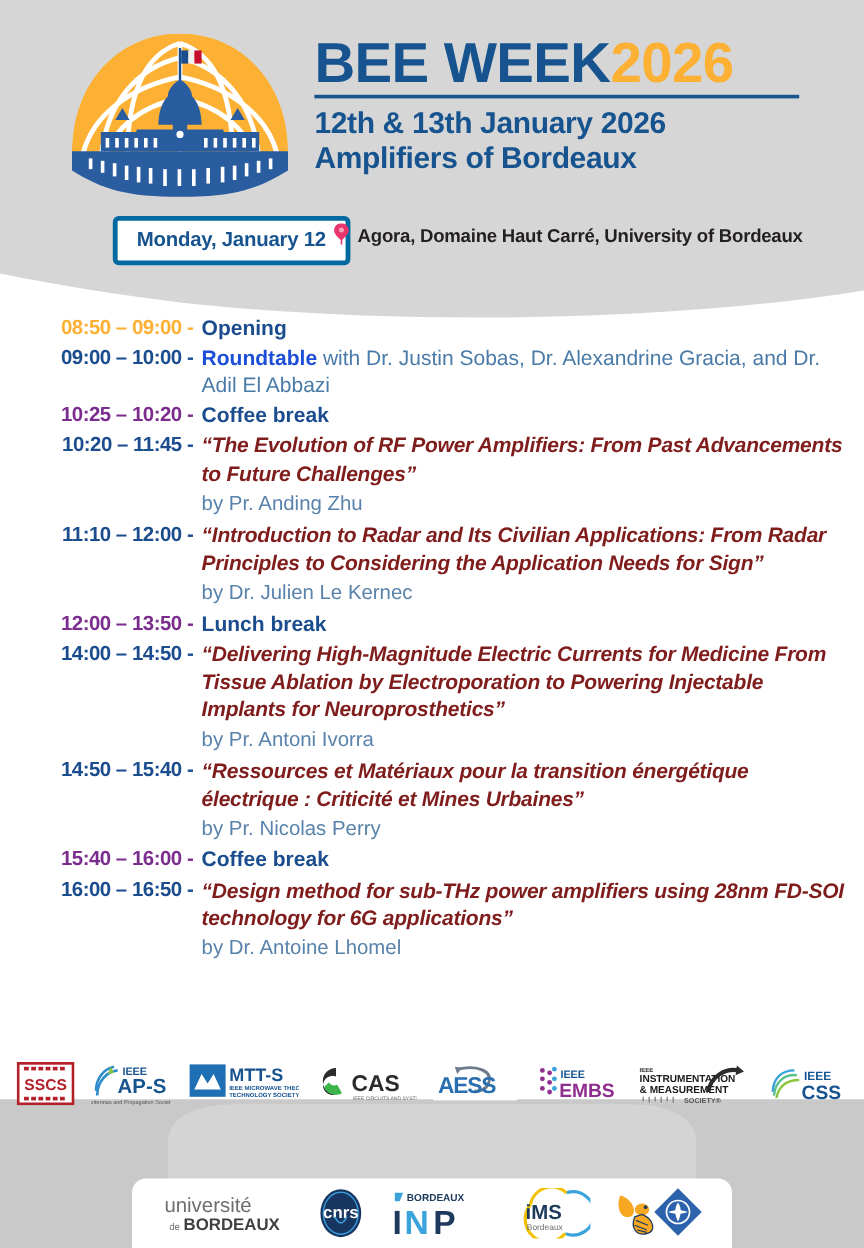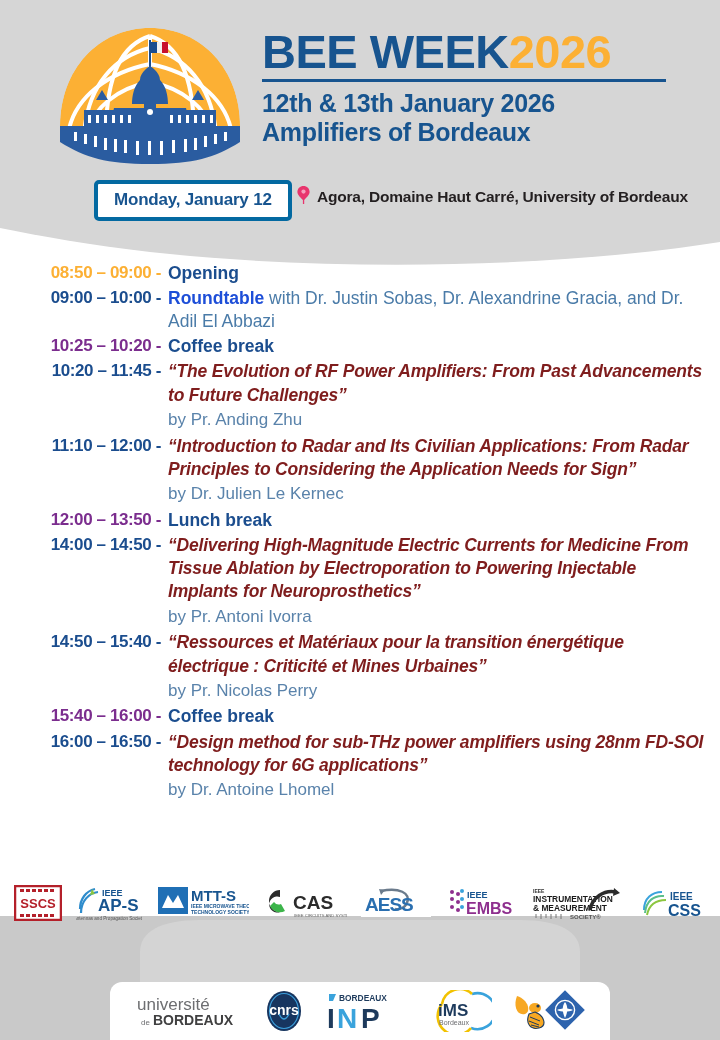--- a/index.html
+++ b/index.html
@@ -36,21 +36,21 @@
   }
 
   .date-badge {
     position: absolute; left: 48px; top: 180px;
     background: #ffffff; border: 4px solid #0369a1; border-radius: 5px;
     padding: 6px 16px 7px 16px;
     color: #17548f; font-weight: 700; font-size: 17px; letter-spacing: -0.2px; margin-left: 46px;
   }
 
   .venue {
-    position: absolute; left: 297px; top: 186px; width: 400px;
+    position: absolute; left: 278px; top: 186px; width: 400px;
     color: #231f20; font-weight: 700; font-size: 15.5px; line-height: 1.45;
     letter-spacing: -0.2px;
   }
   .venue .pin { display: inline-block; width: 16px; vertical-align: -2px; }
   .venue .vtext { margin-left: 4px; }
 
   
   .schedule {
     position: absolute; left: 0; top: 262px; width: 720px; z-index: 4;
   }

